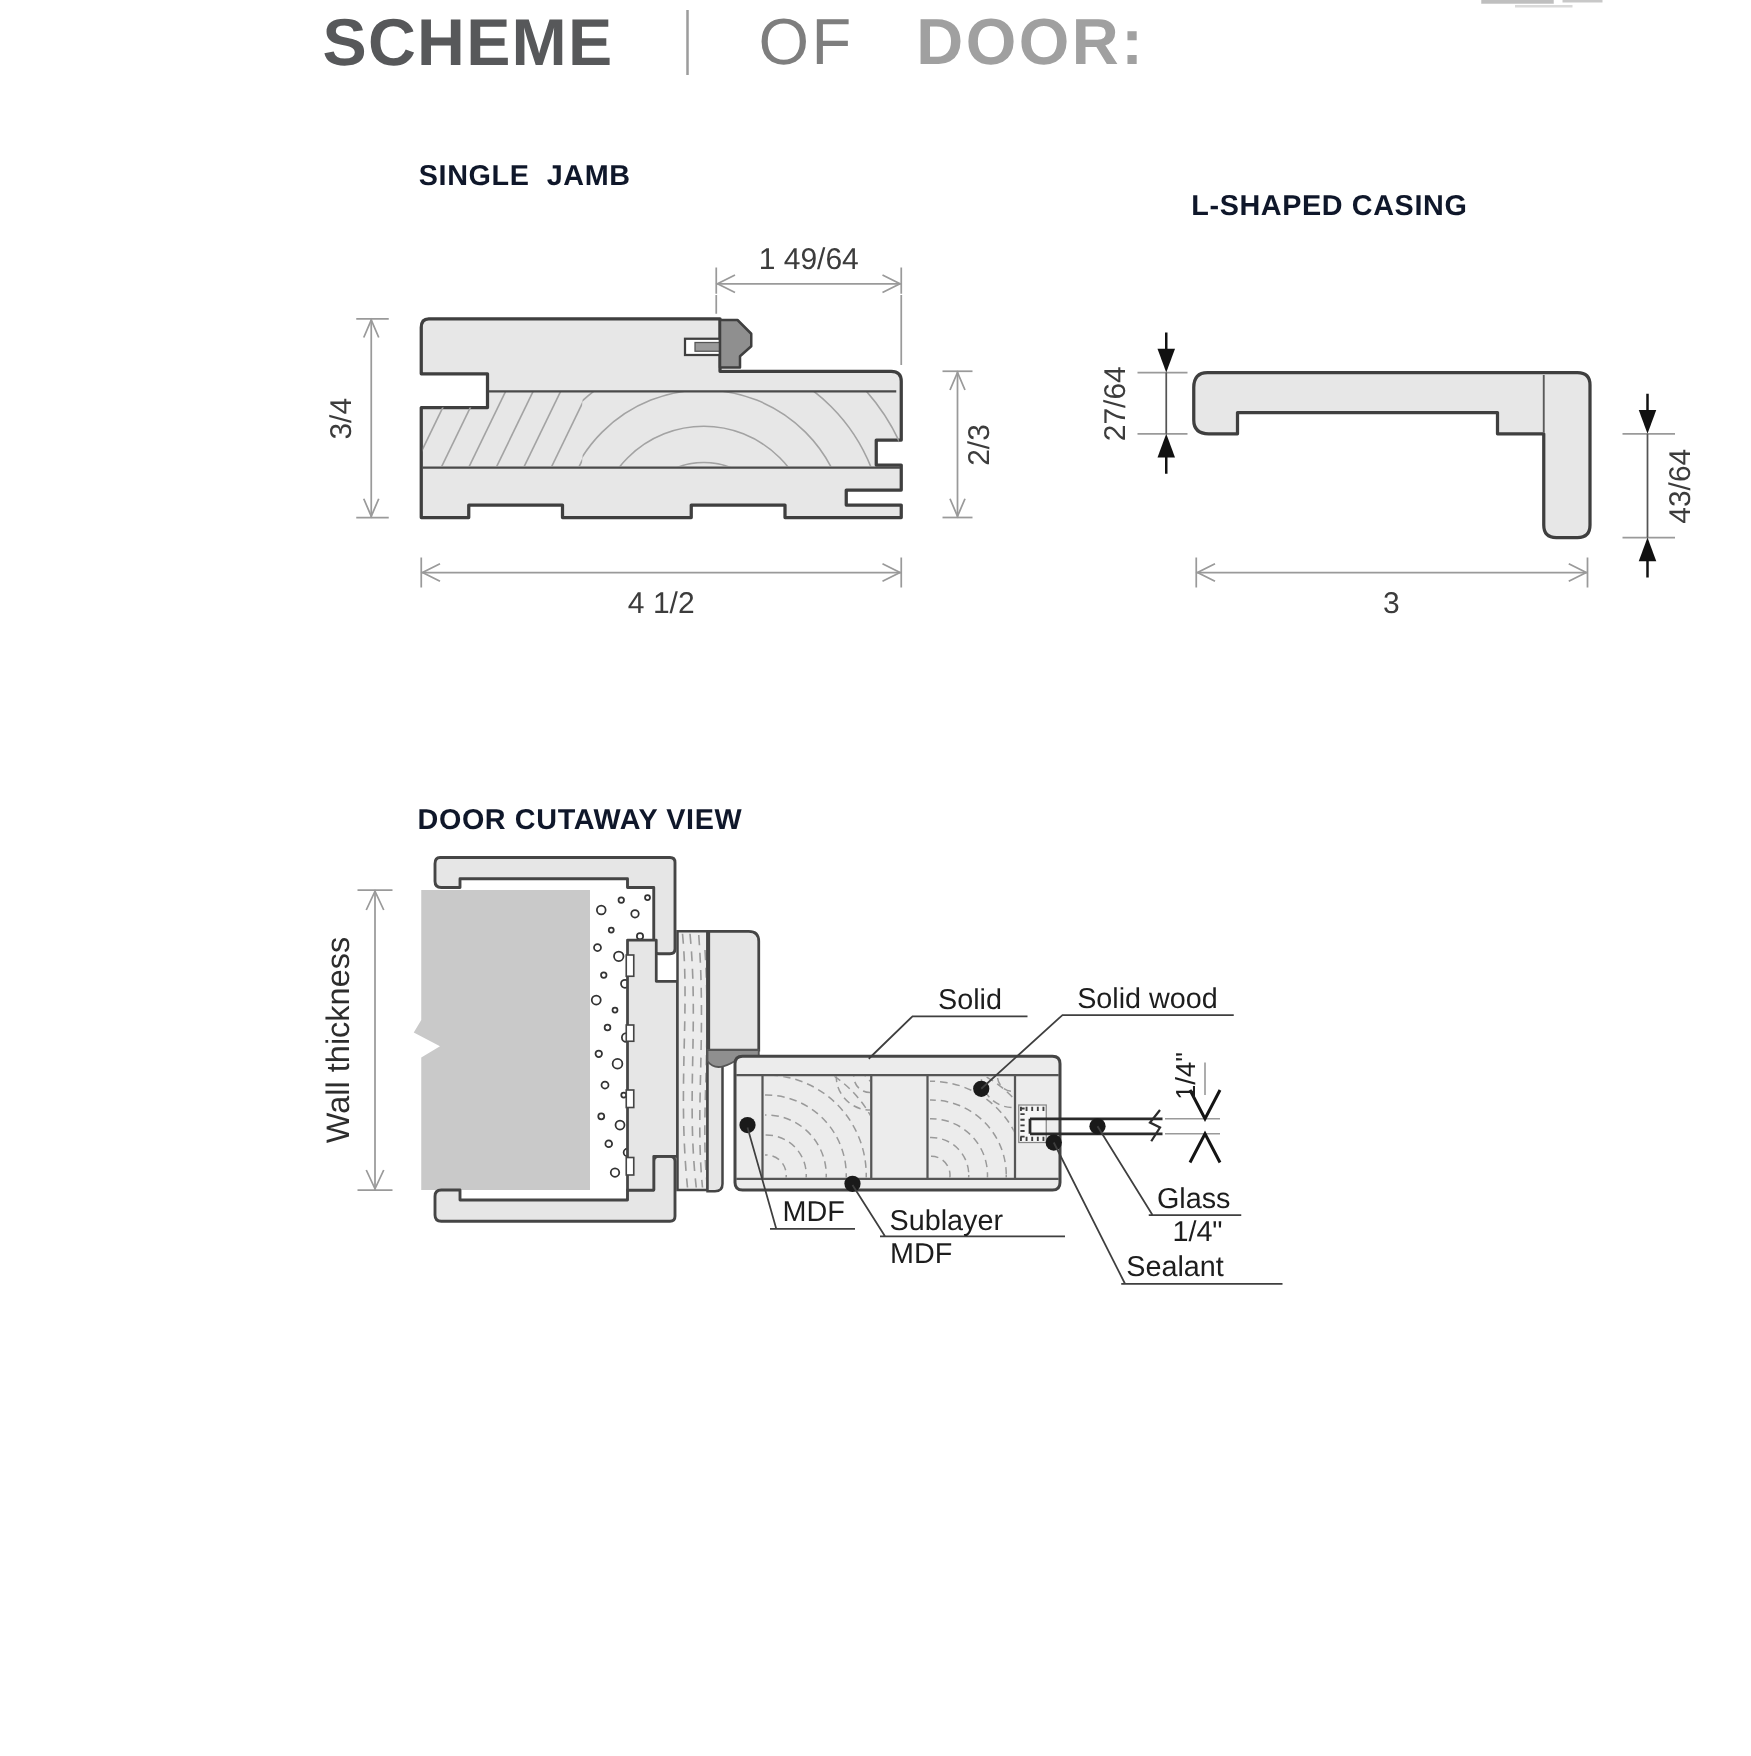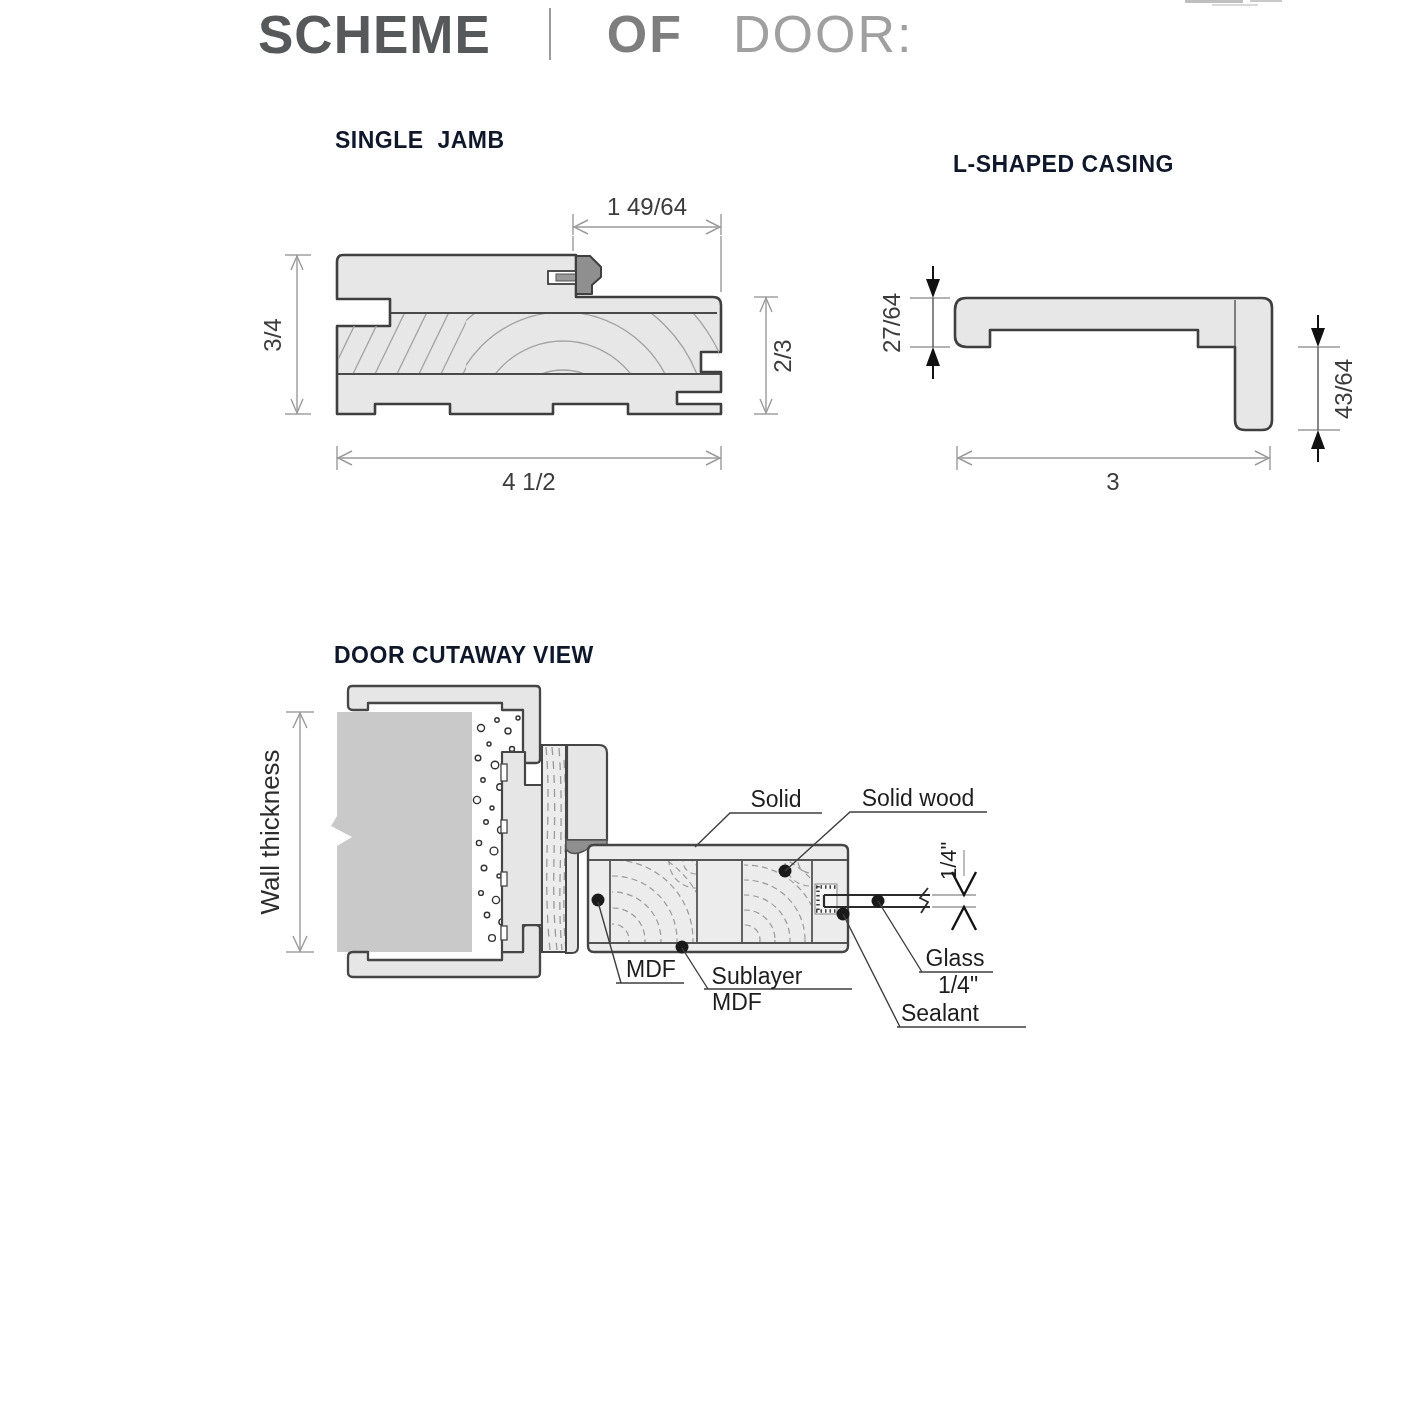--- a/index.html
+++ b/index.html
@@ -1,22 +1,22 @@
 <!DOCTYPE html>
 <html><head>
 <meta charset="utf-8">
 <style>
   html,body{margin:0;padding:0;background:#ffffff;}
   .stage{position:relative;width:1401px;height:1405px;background:#fff;overflow:hidden;
          font-family:"Liberation Sans","DejaVu Sans",sans-serif;}
   .title{position:absolute;left:258px;top:2px;display:flex;align-items:center;height:64px;gap:36px;}
   .t1{font-size:53px;font-weight:700;color:#57585a;letter-spacing:1px;}
   .tdiv{display:inline-block;width:2px;height:52px;background:#9c9c9c;margin:0 20px 0 22px;}
-  .t2{font-size:52px;font-weight:700;color:#7e7e7e;letter-spacing:2px;margin-right:14px;}
-  .t3{font-size:52px;font-weight:400;color:#a0a0a0;letter-spacing:2px;}
+  .t2{font-size:52px;font-weight:400;color:#7e7e7e;letter-spacing:2px;margin-right:14px;}
+  .t3{font-size:52px;font-weight:700;color:#a0a0a0;letter-spacing:2px;}
   .h{position:absolute;font-size:23px;font-weight:700;color:#0f172a;letter-spacing:.5px;white-space:pre;}
   .h1{left:335px;top:127px;}
   .h2{left:953px;top:127px;margin-top:24px;}
   .h3{left:334px;top:642px;}
   svg{position:absolute;left:0;top:0;}
   svg text{font-family:"Liberation Sans","DejaVu Sans",sans-serif;}
   .dimtxt{font-size:24px;fill:#3c3c3c;}
   .lbltxt{font-size:23px;fill:#1d1d1d;}
 </style>
 </head>

